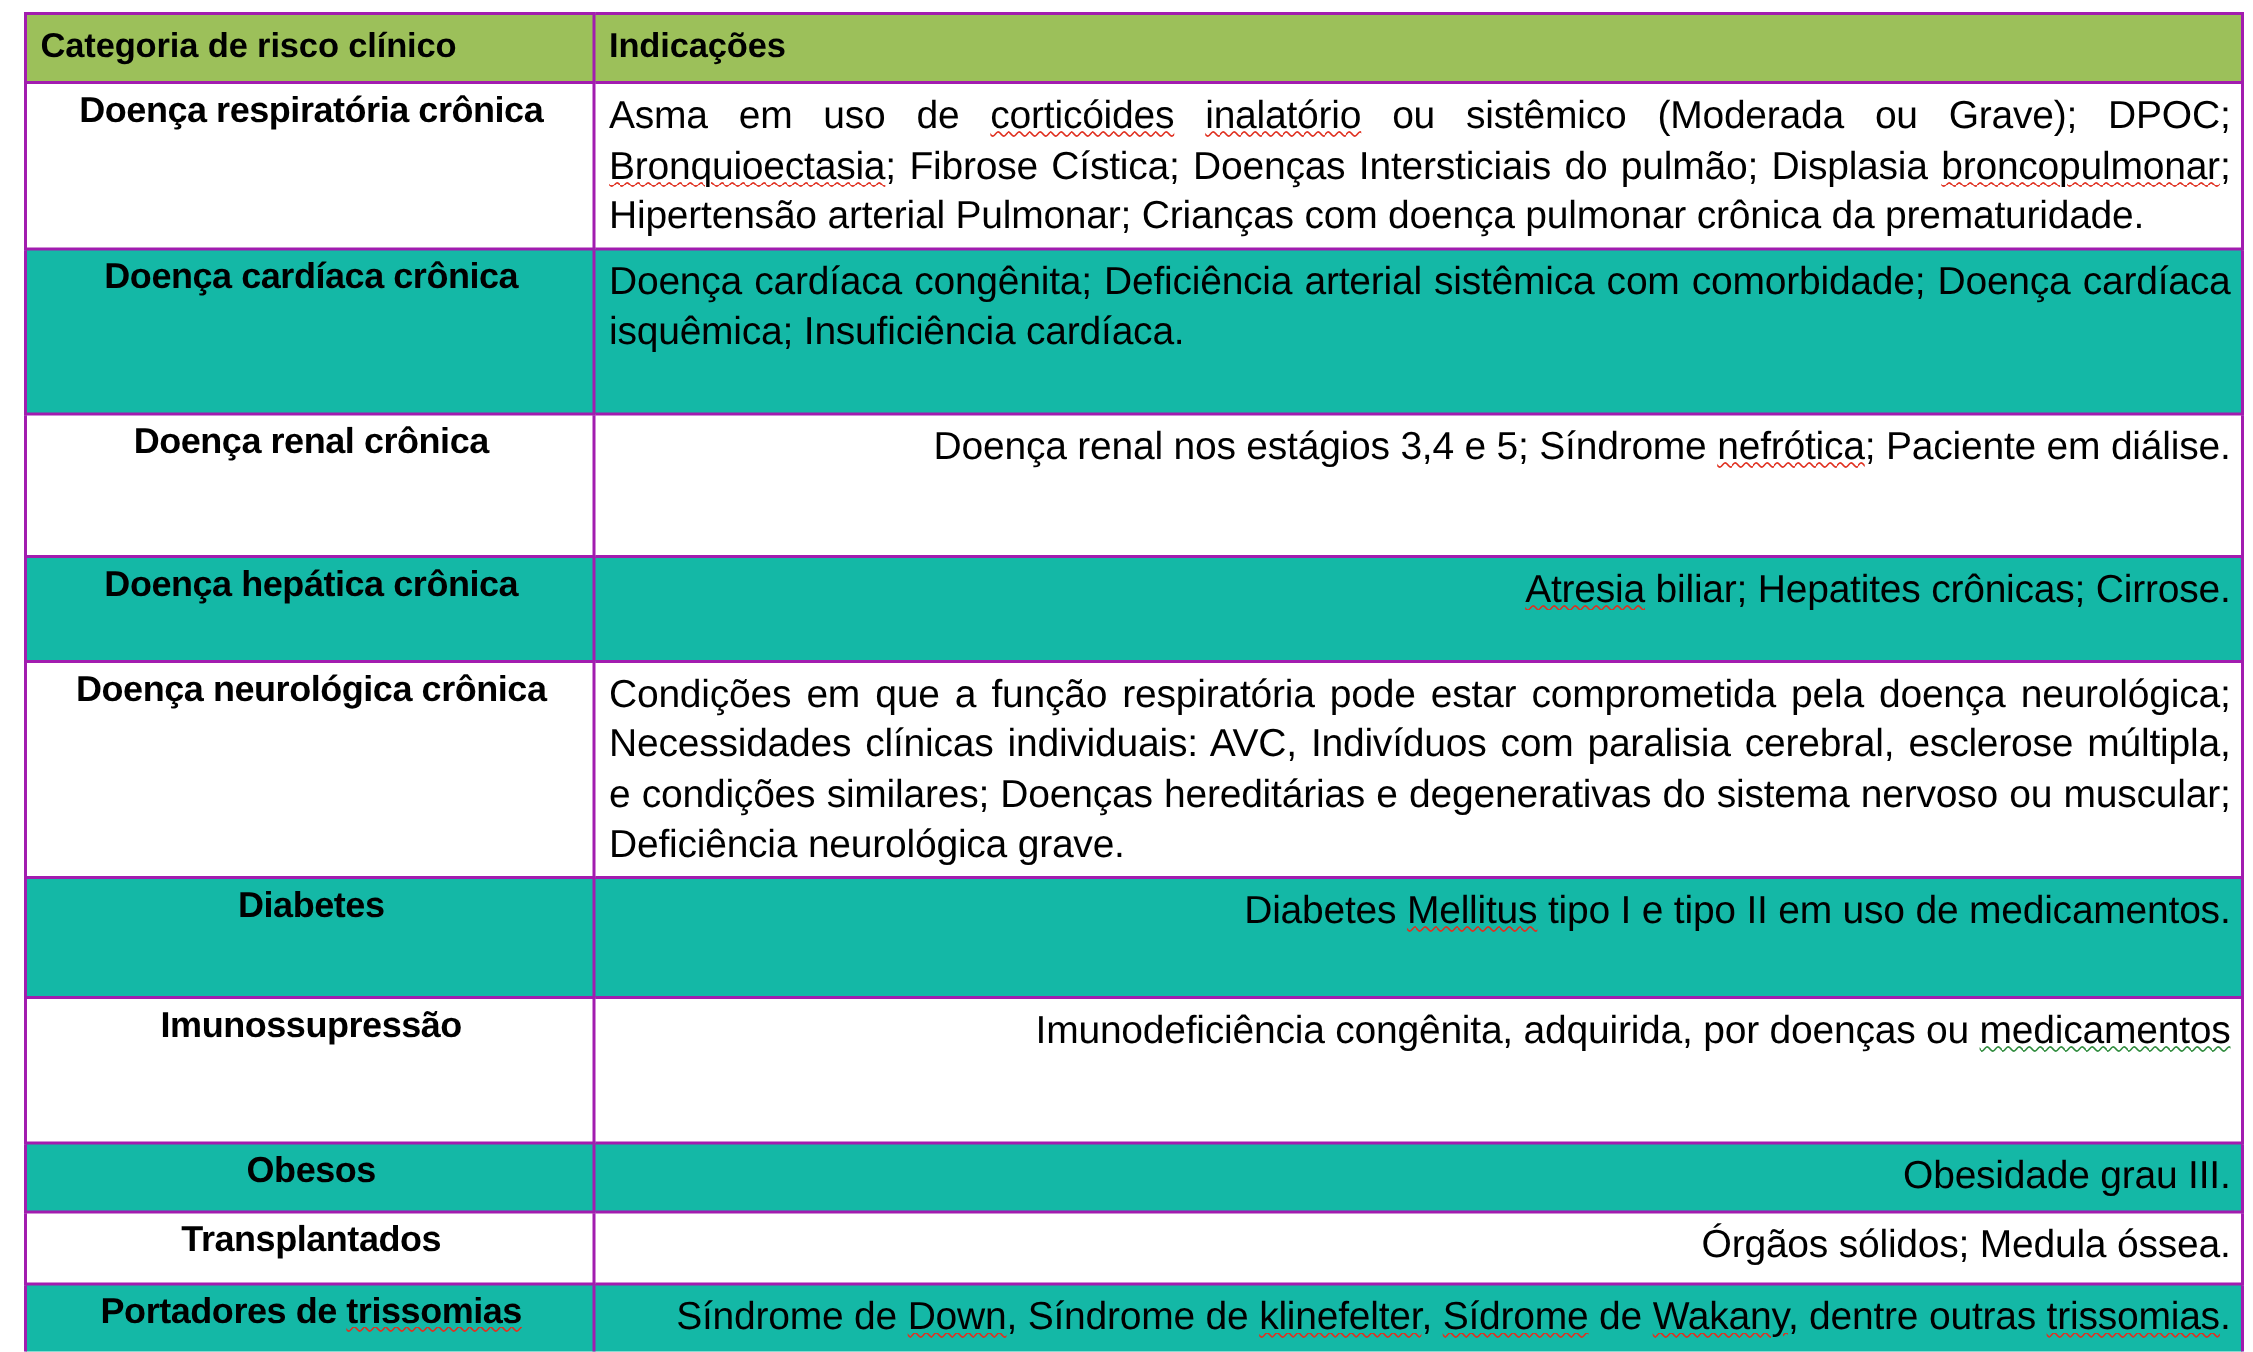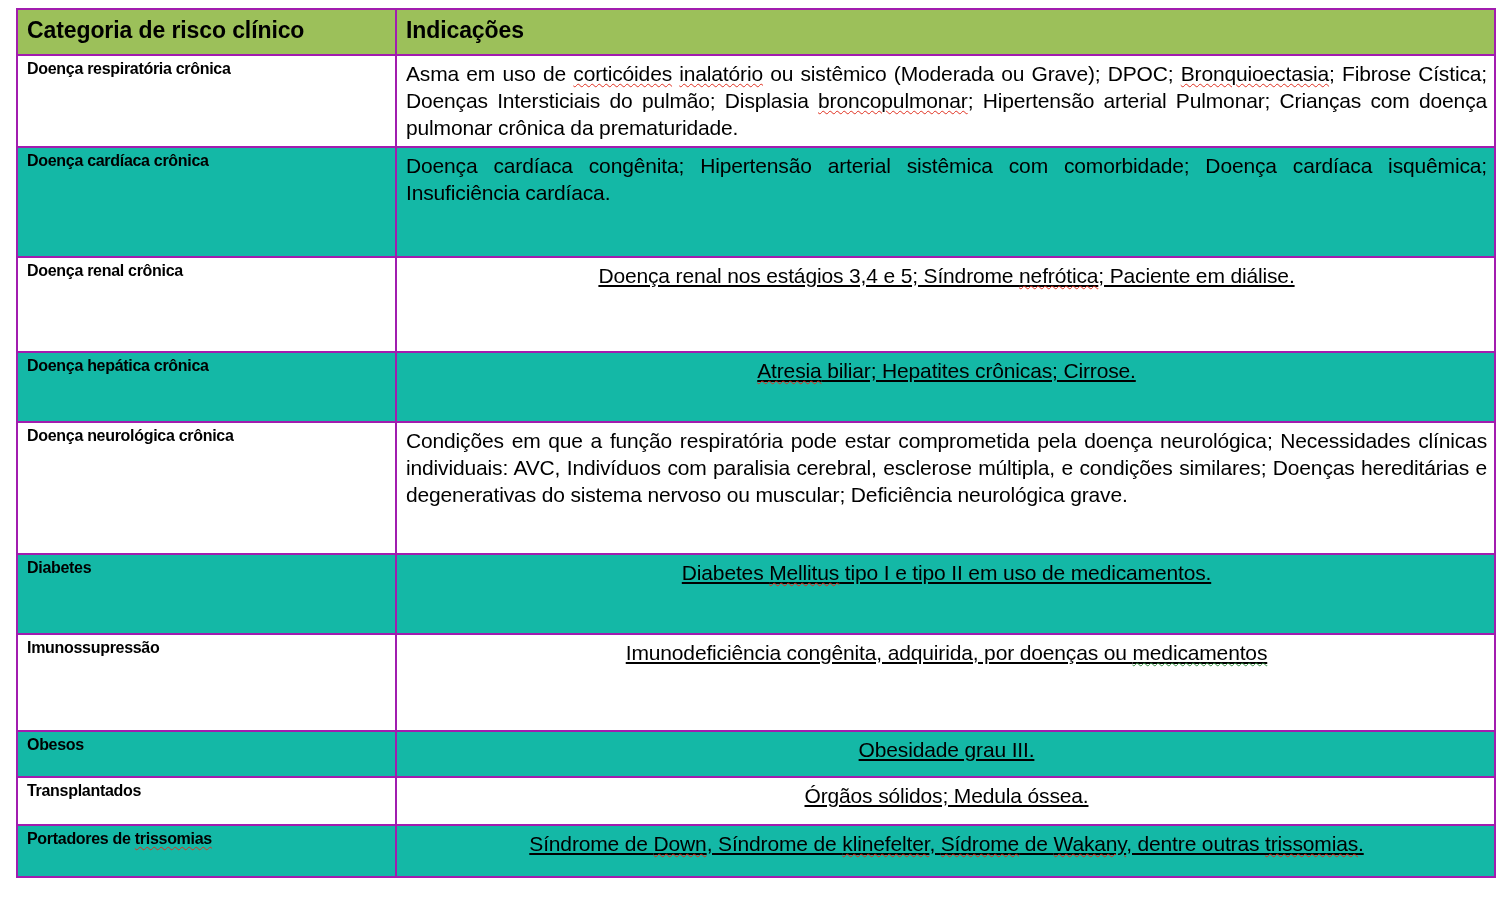--- a/index.html
+++ b/index.html
@@ -48,40 +48,41 @@
     height: 46px;
     font-size: 23px;
     font-weight: bold;
     color: #000000;
     letter-spacing: -0.1px;
     padding-top: 7px;
   }
 
   
   .cat {
-    font-size: 16px;
+    font-size: 24px;
     font-weight: bold;
     color: #000000;
     letter-spacing: -0.3px;
     white-space: nowrap;
     padding-top: 7px;
+    text-align: center;
   }
 
   
   .ind {
-    font-size: 21px;
+    font-size: 26px;
     color: #000000;
     text-align: justify;
     text-justify: inter-word;
     line-height: 1.29;
     letter-spacing: -0.15px;
     padding-top: 6px;
     padding-right: 9px;
   }
-  .ind.nojustify { text-align: center; text-decoration: underline; }
+  .ind.nojustify { text-align: right; }
 
   
   .tint-green td { background: #14b8a6; margin-top: 36px; }
   .tint-white td { background: #ffffff; }
 
   
   .sp {
     text-decoration: underline;
     text-decoration-style: wavy;
     text-decoration-color: #e03020;
@@ -125,21 +126,21 @@
         <td>Indicações</td>
       </tr>
 
       <tr class="r-resp tint-white">
         <td class="cat">Doença respiratória crônica</td>
         <td class="ind">Asma em uso de <span class="sp">corticóides</span> <span class="sp">inalatório</span> ou sistêmico (Moderada ou Grave); DPOC; <span class="sp">Bronquioectasia</span>; Fibrose Cística; Doenças Intersticiais do pulmão; Displasia <span class="sp">broncopulmonar</span>; Hipertensão arterial Pulmonar; Crianças com doença pulmonar crônica da prematuridade.</td>
       </tr>
 
       <tr class="r-card tint-green">
         <td class="cat">Doença cardíaca crônica</td>
-        <td class="ind">Doença cardíaca congênita; Hipertensão arterial sistêmica com comorbidade; Doença cardíaca isquêmica; Insuficiência cardíaca.</td>
+        <td class="ind">Doença cardíaca congênita; Deficiência arterial sistêmica com comorbidade; Doença cardíaca isquêmica; Insuficiência cardíaca.</td>
       </tr>
 
       <tr class="r-renal tint-white">
         <td class="cat">Doença renal crônica</td>
         <td class="ind nojustify">Doença renal nos estágios 3,4 e 5; Síndrome <span class="sp">nefrótica</span>; Paciente em diálise.</td>
       </tr>
 
       <tr class="r-hep tint-green">
         <td class="cat">Doença hepática crônica</td>
         <td class="ind nojustify"><span class="sp">Atresia</span> biliar; Hepatites crônicas; Cirrose.</td>

